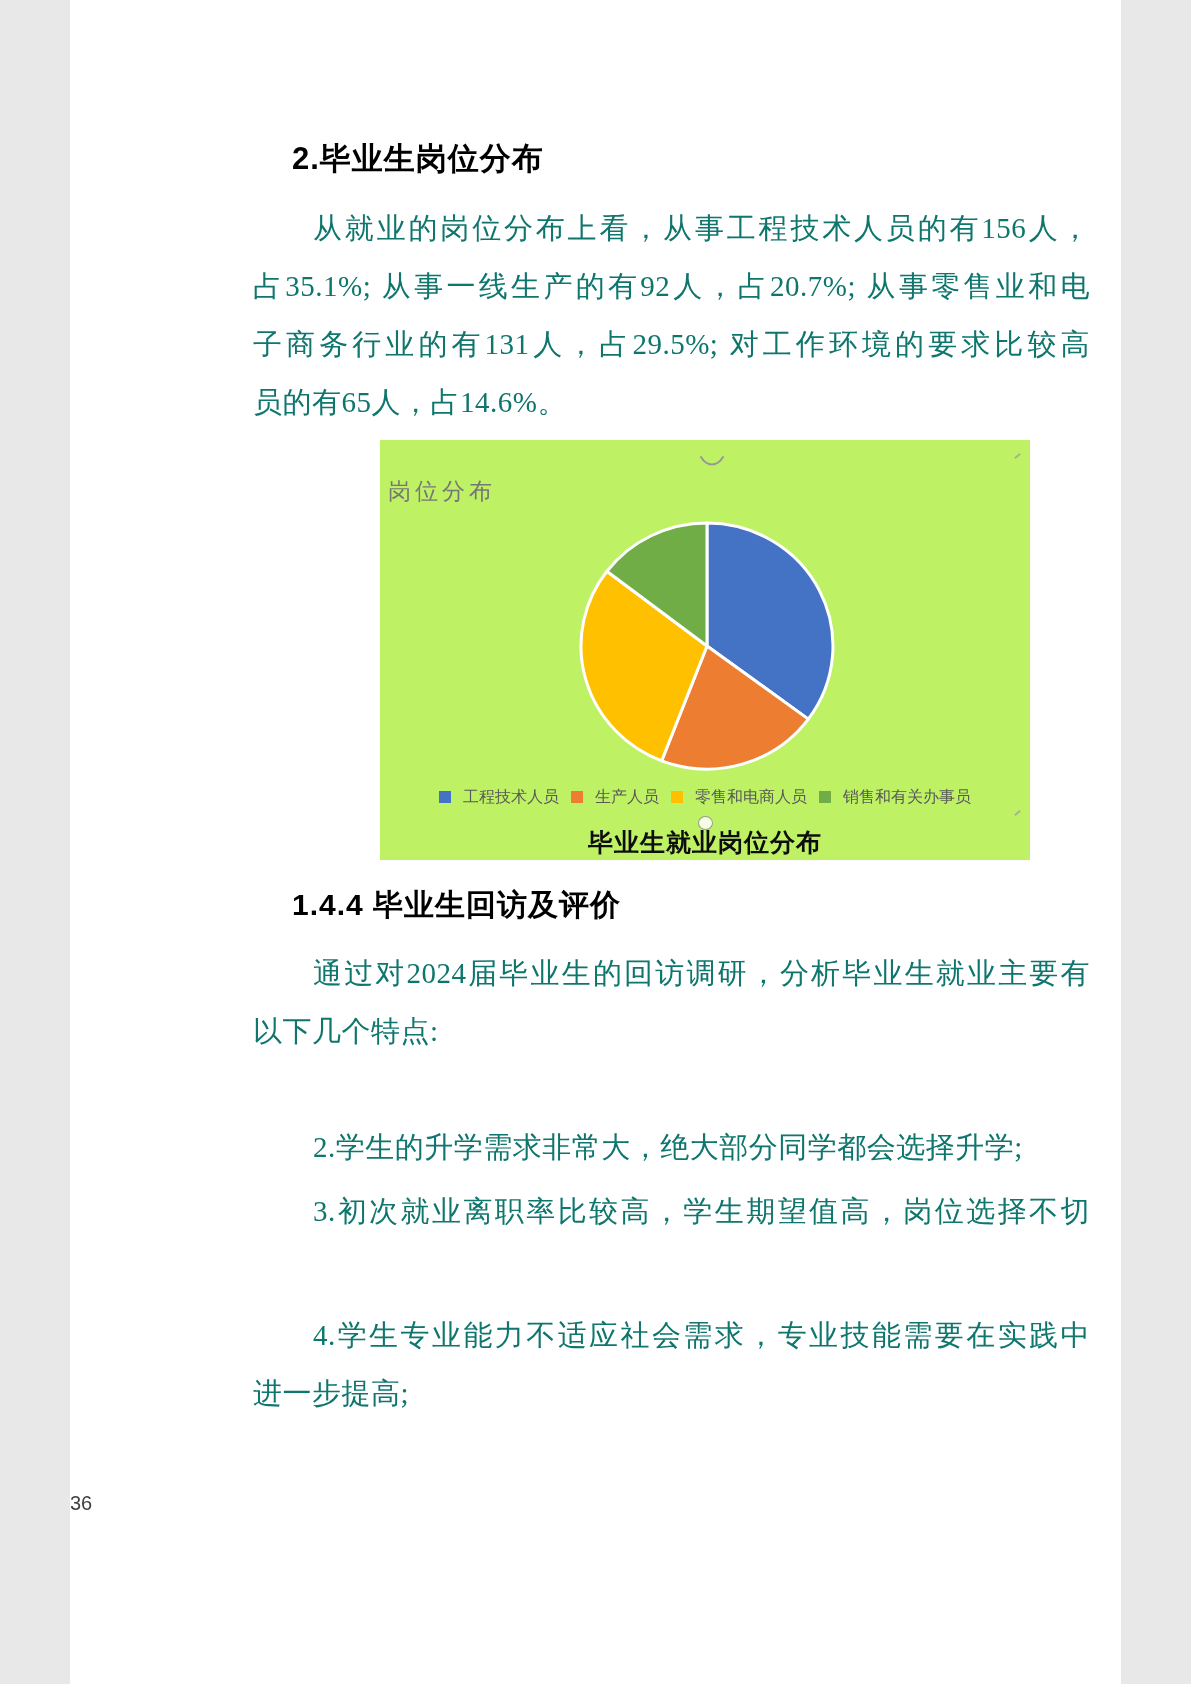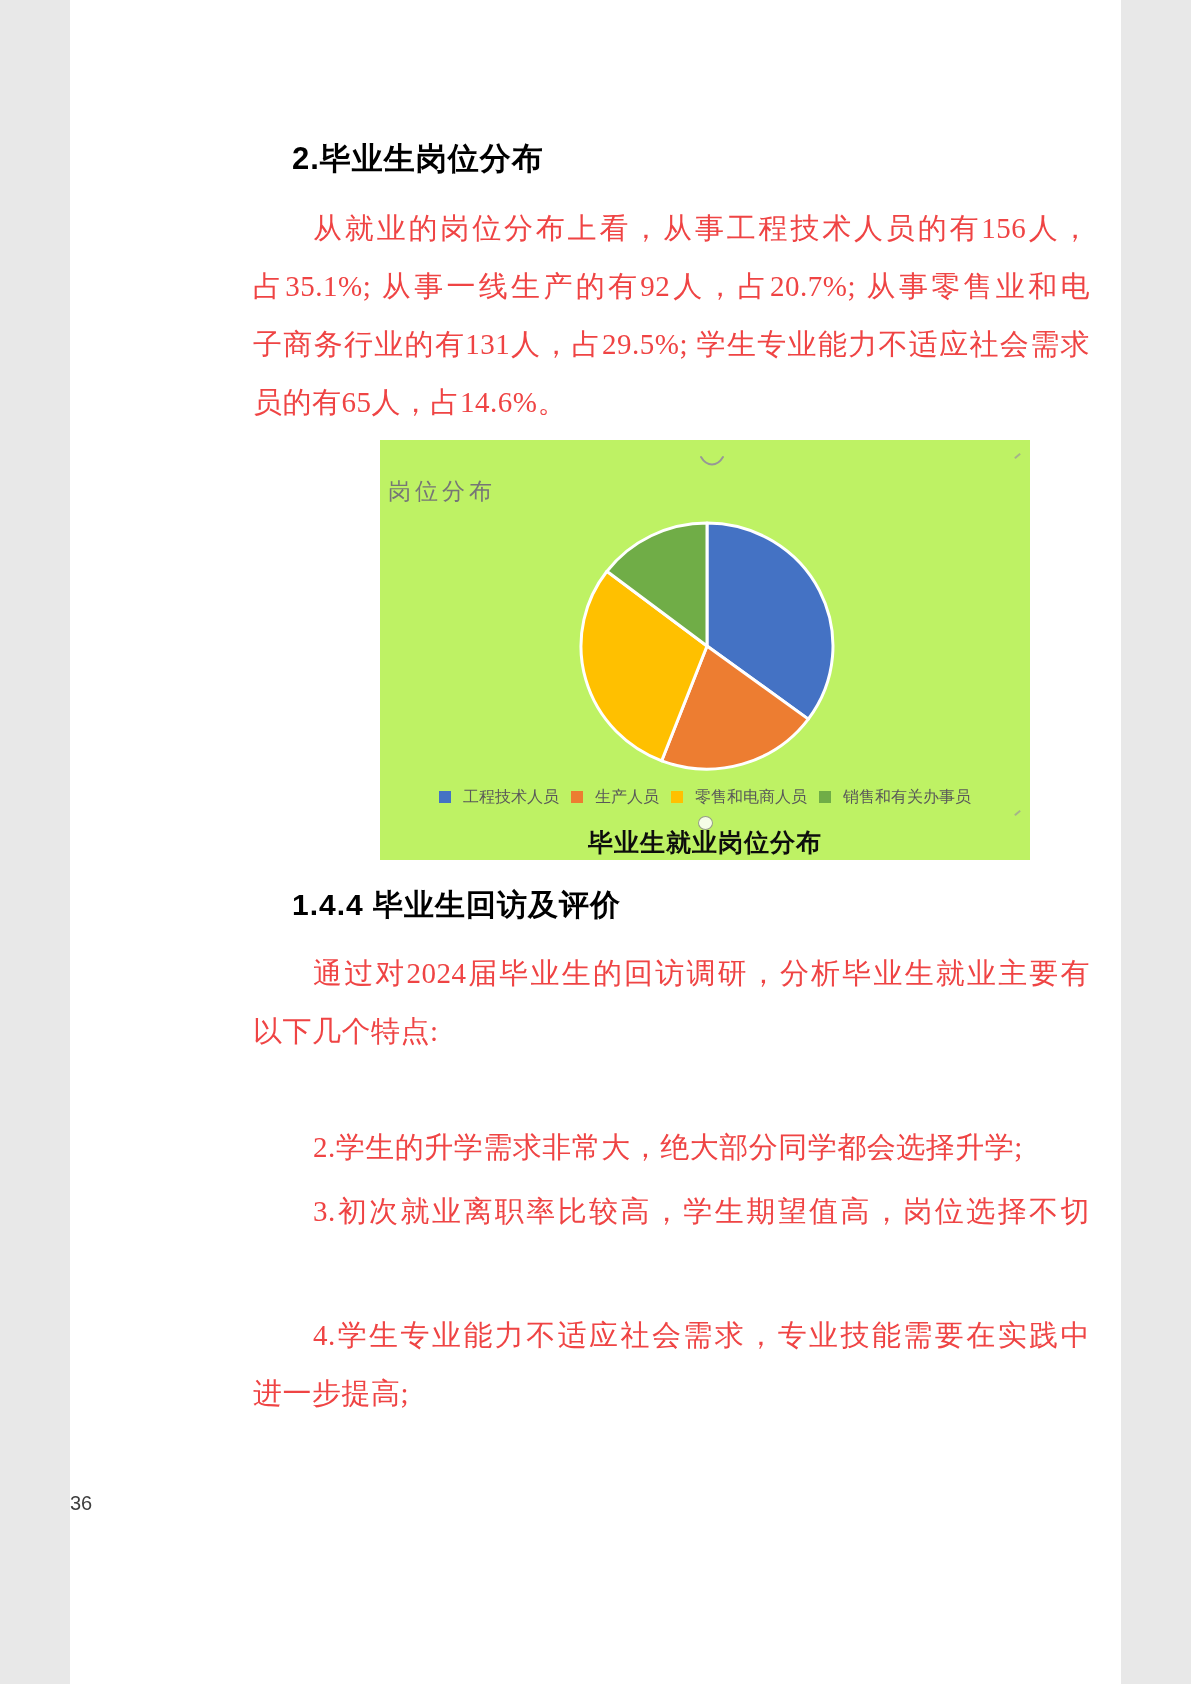--- a/index.html
+++ b/index.html
@@ -20,21 +20,21 @@
     white-space:nowrap;
     letter-spacing:1px;
   }
   .h1{left:222px;top:141px;font-size:31px;line-height:36px;}
   .h2{left:222px;top:886px;font-size:30px;line-height:38px;}
   .line{
     position:absolute;
     left:183px;width:837px;height:58px;
     line-height:58px;font-size:29px;
     white-space:nowrap;
-    color:#ef4444;
+    color:#0f766e;
     letter-spacing:0.5px;
   }
   .justify{text-align:justify;text-align-last:justify;text-justify:inter-character;}
   .indent{text-indent:60px;}
   
   .chart{
     position:absolute;left:310px;top:440px;width:650px;height:420px;
     background:#bef264;
   }
   .chart-title{
@@ -74,21 +74,21 @@
 </style>
 </head>
 <body>
 
 <div class="page">
 
   <div class="h-black h1">2.毕业生岗位分布</div>
 
   <div class="line justify indent" style="top:199px;">从就业的岗位分布上看，从事工程技术人员的有156人，</div>
   <div class="line justify" style="top:257px;">占35.1%; 从事一线生产的有92人，占20.7%; 从事零售业和电</div>
-  <div class="line justify" style="top:315px;">子商务行业的有131人，占29.5%; 学生专业能力不适应社会需求</div>
+  <div class="line justify" style="top:315px;">子商务行业的有131人，占29.5%; 对工作环境的要求比较高</div>
   <div class="line" style="top:373px;">员的有65人，占14.6%。</div>
 
   <div class="chart">
     <svg class="handle-squiggle" viewBox="0 0 26 14">
         <path d="M2 3 C 8 13, 18 13, 24 3" fill="none" stroke="#979797" stroke-width="2" stroke-linecap="round"></path>
       </svg>
     <div class="chart-title">岗位分布</div>
     <svg id="pie" class="pie-wrap" viewBox="0 0 258 252">
         <path d="M129 125 L129.0 2.0 A126 123 0 0 1 230.3 198.1 Z" fill="#4472C4" stroke="#ffffff" stroke-width="3" stroke-linejoin="round"></path>
         <path d="M129 125 L230.3 198.1 A126 123 0 0 1 83.7 239.8 Z" fill="#ED7D31" stroke="#ffffff" stroke-width="3" stroke-linejoin="round"></path>

